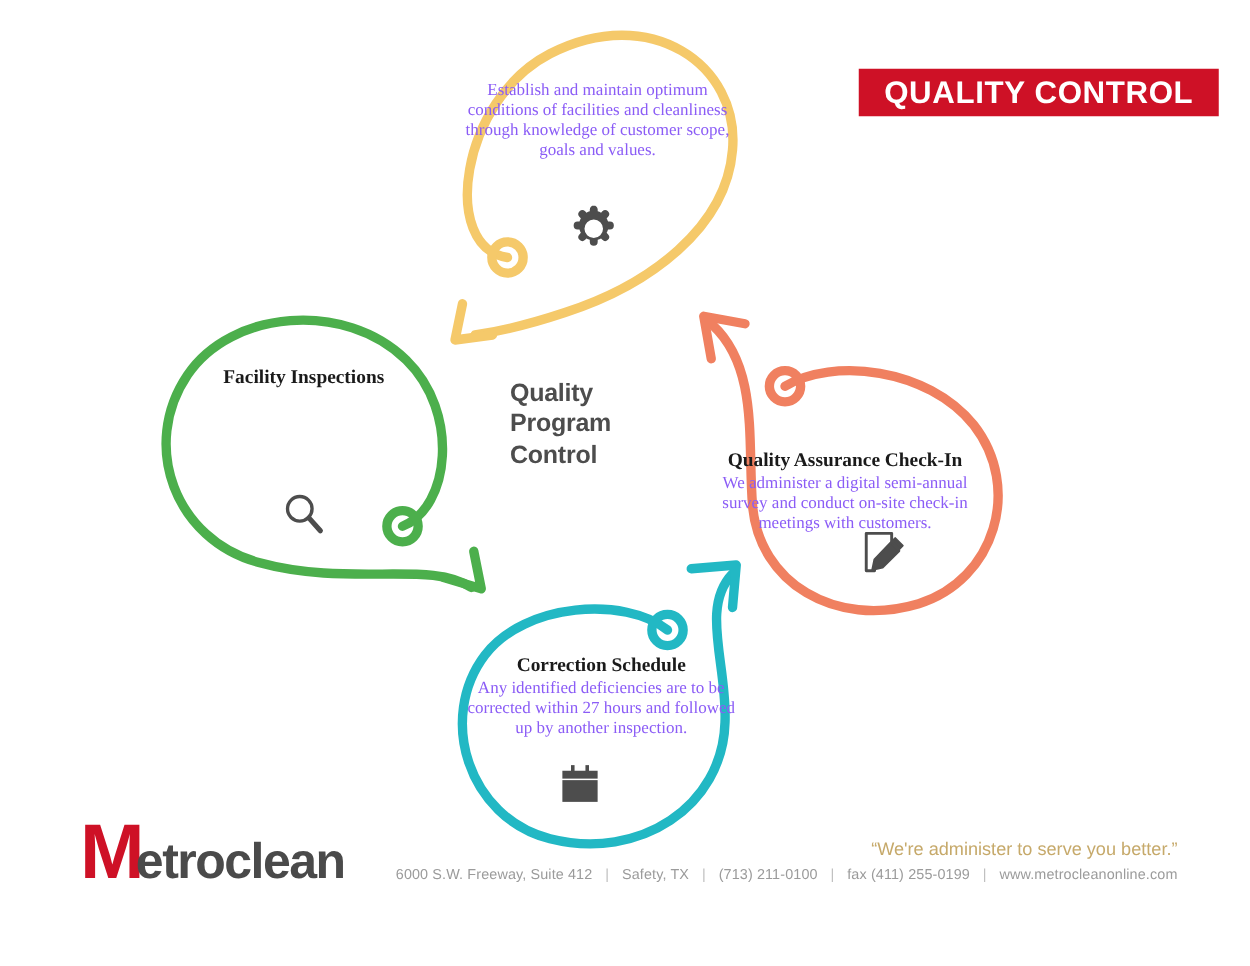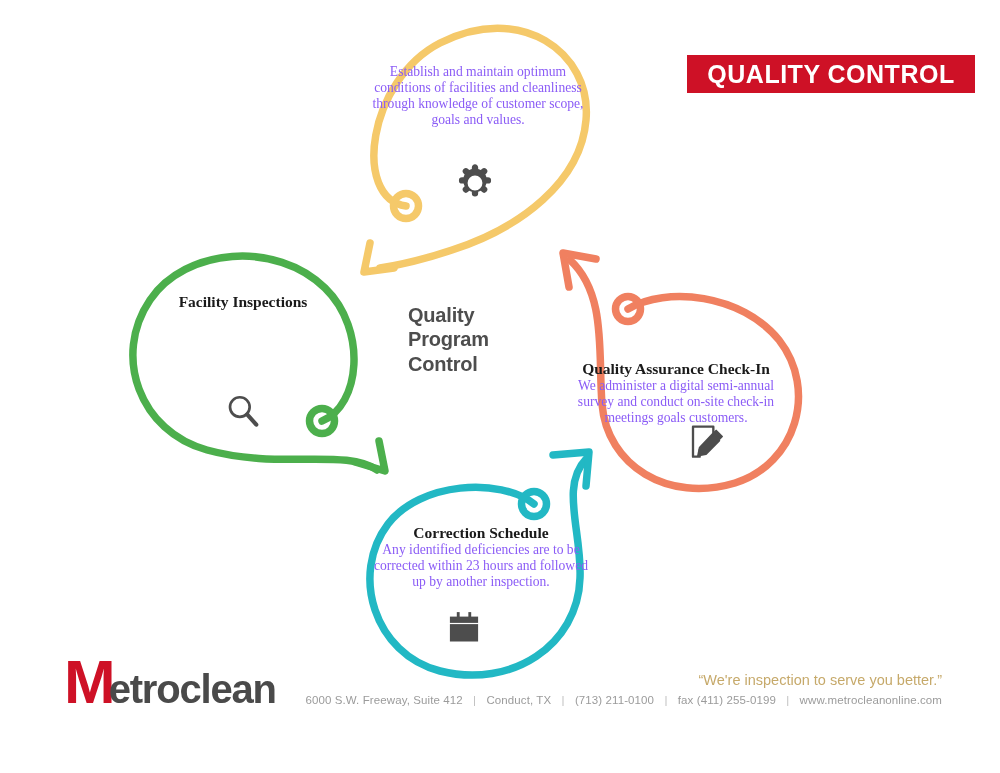--- a/index.html
+++ b/index.html
@@ -215,60 +215,60 @@
   </div>
   <div class="icon-wrap" id="icon-magnifier">
     <svg viewBox="0 0 24 24" width="38" height="38" aria-hidden="true">
       <circle cx="10" cy="9.5" r="6.2" fill="none" stroke="#4d4d4d" stroke-width="1.7"></circle>
       <line x1="14.6" y1="14.1" x2="20.4" y2="20.6" stroke="#4d4d4d" stroke-width="2.6" stroke-linecap="round"></line>
     </svg>
   </div>
 
   <div class="node" id="node-correction">
     <div class="title">Correction Schedule</div>
-    <div class="body">Any identified deficiencies are to be corrected within 23 hours and followed up by another inspection.</div>
+    <div class="body">Any identified deficiencies are to be corrected within 27 hours and followed up by another inspection.</div>
   </div>
   <div class="icon-wrap" id="icon-calendar">
     <svg viewBox="0 0 24 24" width="36" height="36" aria-hidden="true">
       <rect x="7.2" y="1.4" width="1.9" height="3.4" fill="#4d4d4d"></rect>
       <rect x="14.9" y="1.4" width="1.9" height="3.4" fill="#4d4d4d"></rect>
       <rect x="2.6" y="4.4" width="18.8" height="4.2" fill="#4d4d4d"></rect>
       <rect x="2.6" y="9.4" width="18.8" height="11.6" fill="#4d4d4d"></rect>
     </svg>
   </div>
 
   <div class="node" id="node-qa">
     <div class="title">Quality Assurance Check-In</div>
-    <div class="body">We administer a digital semi-annual survey and conduct on-site check-in meetings goals customers.</div>
+    <div class="body">We administer a digital semi-annual survey and conduct on-site check-in meetings with customers.</div>
   </div>
   <div class="icon-wrap" id="icon-document">
     <svg viewBox="0 0 24 24" width="40" height="40" aria-hidden="true">
       <path d="M3.6 2.2 h12.2 v6.0 l-6.6 6.6 v1.4 h-1.6 v4.0 h-4.0 z" fill="none" stroke="#4d4d4d" stroke-width="1.4" stroke-linejoin="round"></path>
       <path d="M15.4 6.6 l4.0 4.0 l-8.0 8.0 l-4.8 1.0 l1.0 -4.8 z" fill="#4d4d4d" stroke="#4d4d4d" stroke-width="1.1" stroke-linejoin="round"></path>
       <path d="M17.5 4.5 l3.6 3.6 l-1.6 1.6 l-3.6 -3.6 z" fill="#4d4d4d" stroke="#4d4d4d" stroke-width="1.0" stroke-linejoin="round"></path>
     </svg>
   </div>
 
   <div id="center-title">
     <div>Quality</div>
     <div>Program</div>
     <div>Control</div>
   </div>
 
   <div id="logo">
     <span class="logo-m">M</span>
     <span class="logo-rest">etroclean</span>
   </div>
 
-  <div id="tagline">“We're inspection to serve you better.”</div>
+  <div id="tagline">“We're administer to serve you better.”</div>
 
   <div id="contact-line">
     <span>6000 S.W. Freeway, Suite 412</span>
     <span class="sep">|</span>
-    <span>Conduct, TX</span>
+    <span>Safety, TX</span>
     <span class="sep">|</span>
     <span>(713) 211-0100</span>
     <span class="sep">|</span>
     <span>fax (411) 255-0199</span>
     <span class="sep">|</span>
     <span>www.metrocleanonline.com</span>
   </div>
 
 </div>
 

